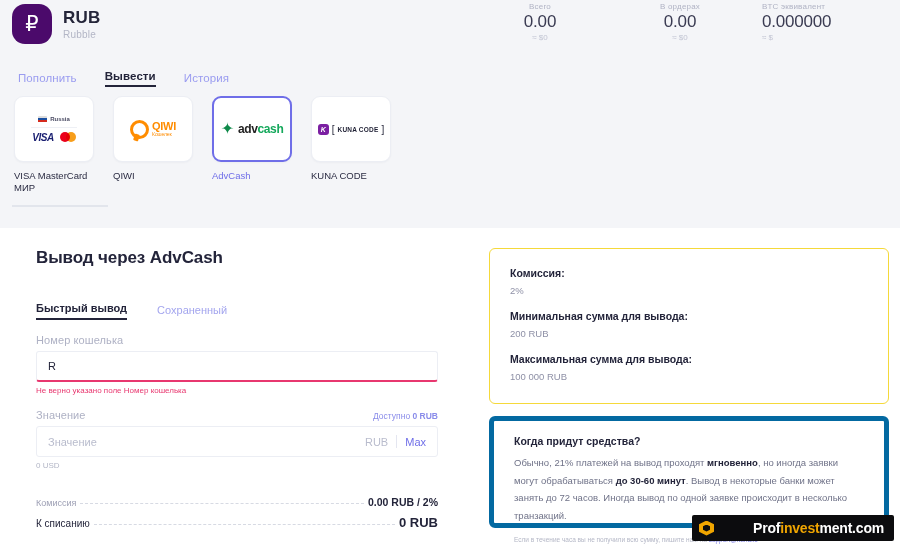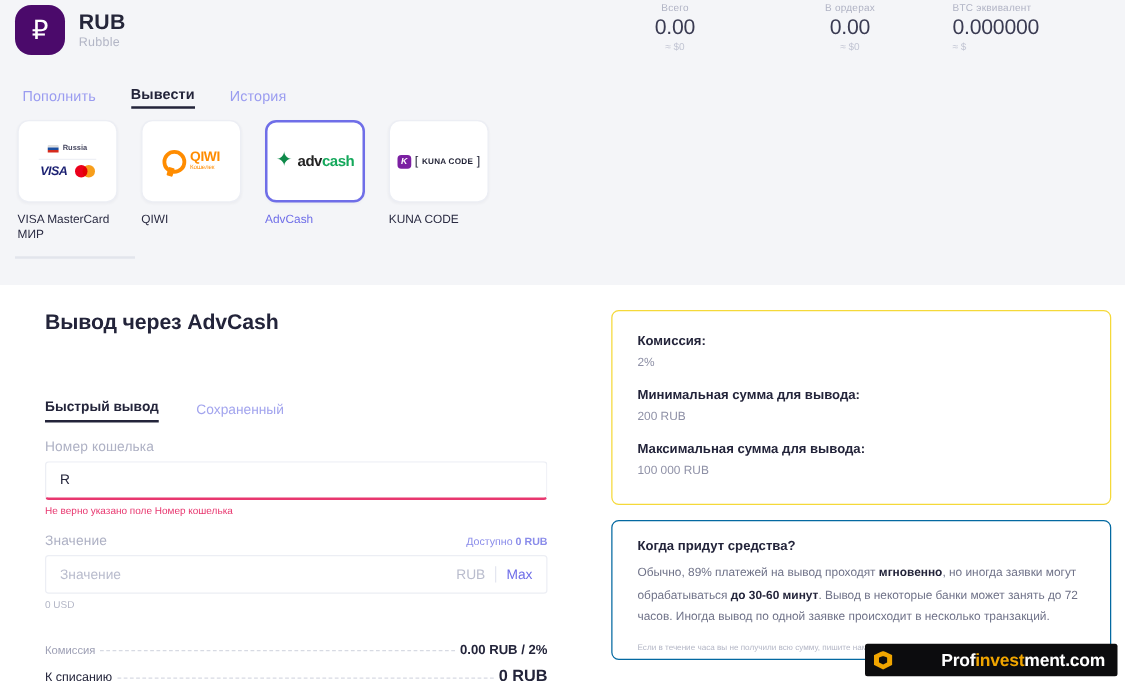--- a/index.html
+++ b/index.html
@@ -96,21 +96,21 @@
 
   
   .panel {
     position: absolute; left: 0px; top: 228px; width: 900px; height: 317px;
     background: #ffffff;
   }
 
   
   .form { position: absolute; left: 36px; top: 20px; width: 402px; }
   .form-title { font-size: 17px; font-weight: 600; color: #23243a; letter-spacing: -.1px; }
-  .sub-tabs { margin-top: 52px; display: flex; gap: 30px; align-items: flex-end; }
+  .sub-tabs { margin-top: 34px; display: flex; gap: 30px; align-items: flex-end; }
   .stab { font-size: 11px; color: #a3a5ee; cursor: pointer; padding-bottom: 4px; }
   .stab.active { color: #23243a; font-weight: 700; border-bottom: 2px solid #23243a; }
 
   .fld { margin-top: 14px; }
   .fld-label { font-size: 11px; color: #aeb1c4; letter-spacing: .1px; }
   .fld-label-row { display: flex; justify-content: space-between; align-items: baseline; }
   .fld-avail { font-size: 8.5px; color: #8a8cea; }
   .fld-avail b { color: #8a8cea; font-weight: 700; }
   .input-box {
     margin-top: 5px; height: 31px; border: 1px solid #eceef4; border-radius: 3px;
@@ -138,21 +138,21 @@
   .sum-row.total .val { font-size: 13px; font-weight: 700; }
 
   
   .info-yellow {
     position: absolute; left: 489px; top: 248px; width: 400px; height: 156px;
     background: #ffffff; border: 1px solid #f5d93a; border-radius: 6px;
     padding: 18px 20px;
   }
   .info-plain {
     position: absolute; left: 489px; top: 416px; width: 400px; height: 112px;
-    background: #ffffff; border: 1px solid #0369a1; border-radius: 6px;
+    background: #ffffff; border: 5px solid #0369a1; border-radius: 6px;
     padding: 14px 20px;
   }
   .ib-title { font-size: 10.5px; font-weight: 700; color: #23243a; }
   .ib-val { font-size: 9.5px; color: #8e90a6; margin-top: 6px; }
   .ib-group { margin-bottom: 14px; }
   .ib-group:last-child { margin-bottom: 0; }
 
   .info-body { font-size: 9.5px; color: #6f7288; line-height: 1.85; margin-top: 7px; }
   .info-body b { color: #23243a; font-weight: 700; }
   .info-foot { font-size: 6.5px; color: #b4b7c6; margin-top: 12px; }
@@ -344,21 +344,21 @@
     </div>
     <div class="ib-group">
       <div class="ib-title">Максимальная сумма для вывода:</div>
       <div class="ib-val">100 000 RUB</div>
     </div>
   </div>
 
   <div class="info-plain">
     <div class="ib-title">Когда придут средства?</div>
     <div class="info-body">
-      <span>Обычно, 89% платежей на вывод проходят </span><b>мгновенно</b><span>, но иногда заявки могут обрабатываться </span><b>до 30-60 минут</b><span>. Вывод в некоторые банки может занять до 72 часов. Иногда вывод по одной заявке происходит в несколько транзакций.</span>
+      <span>Обычно, 21% платежей на вывод проходят </span><b>мгновенно</b><span>, но иногда заявки могут обрабатываться </span><b>до 30-60 минут</b><span>. Вывод в некоторые банки может занять до 72 часов. Иногда вывод по одной заявке происходит в несколько транзакций.</span>
     </div>
     <div class="info-foot">
       <span>Если в течение часа вы не получили всю сумму, пишите нам на </span><a href="#">support@kuna.io</a>
     </div>
   </div>
 
   <div class="watermark">
     <div class="wm-hex"></div>
     <div class="wm-text"><span class="w">Prof</span><span class="o">invest</span><span class="w">ment.com</span></div>
   </div>

